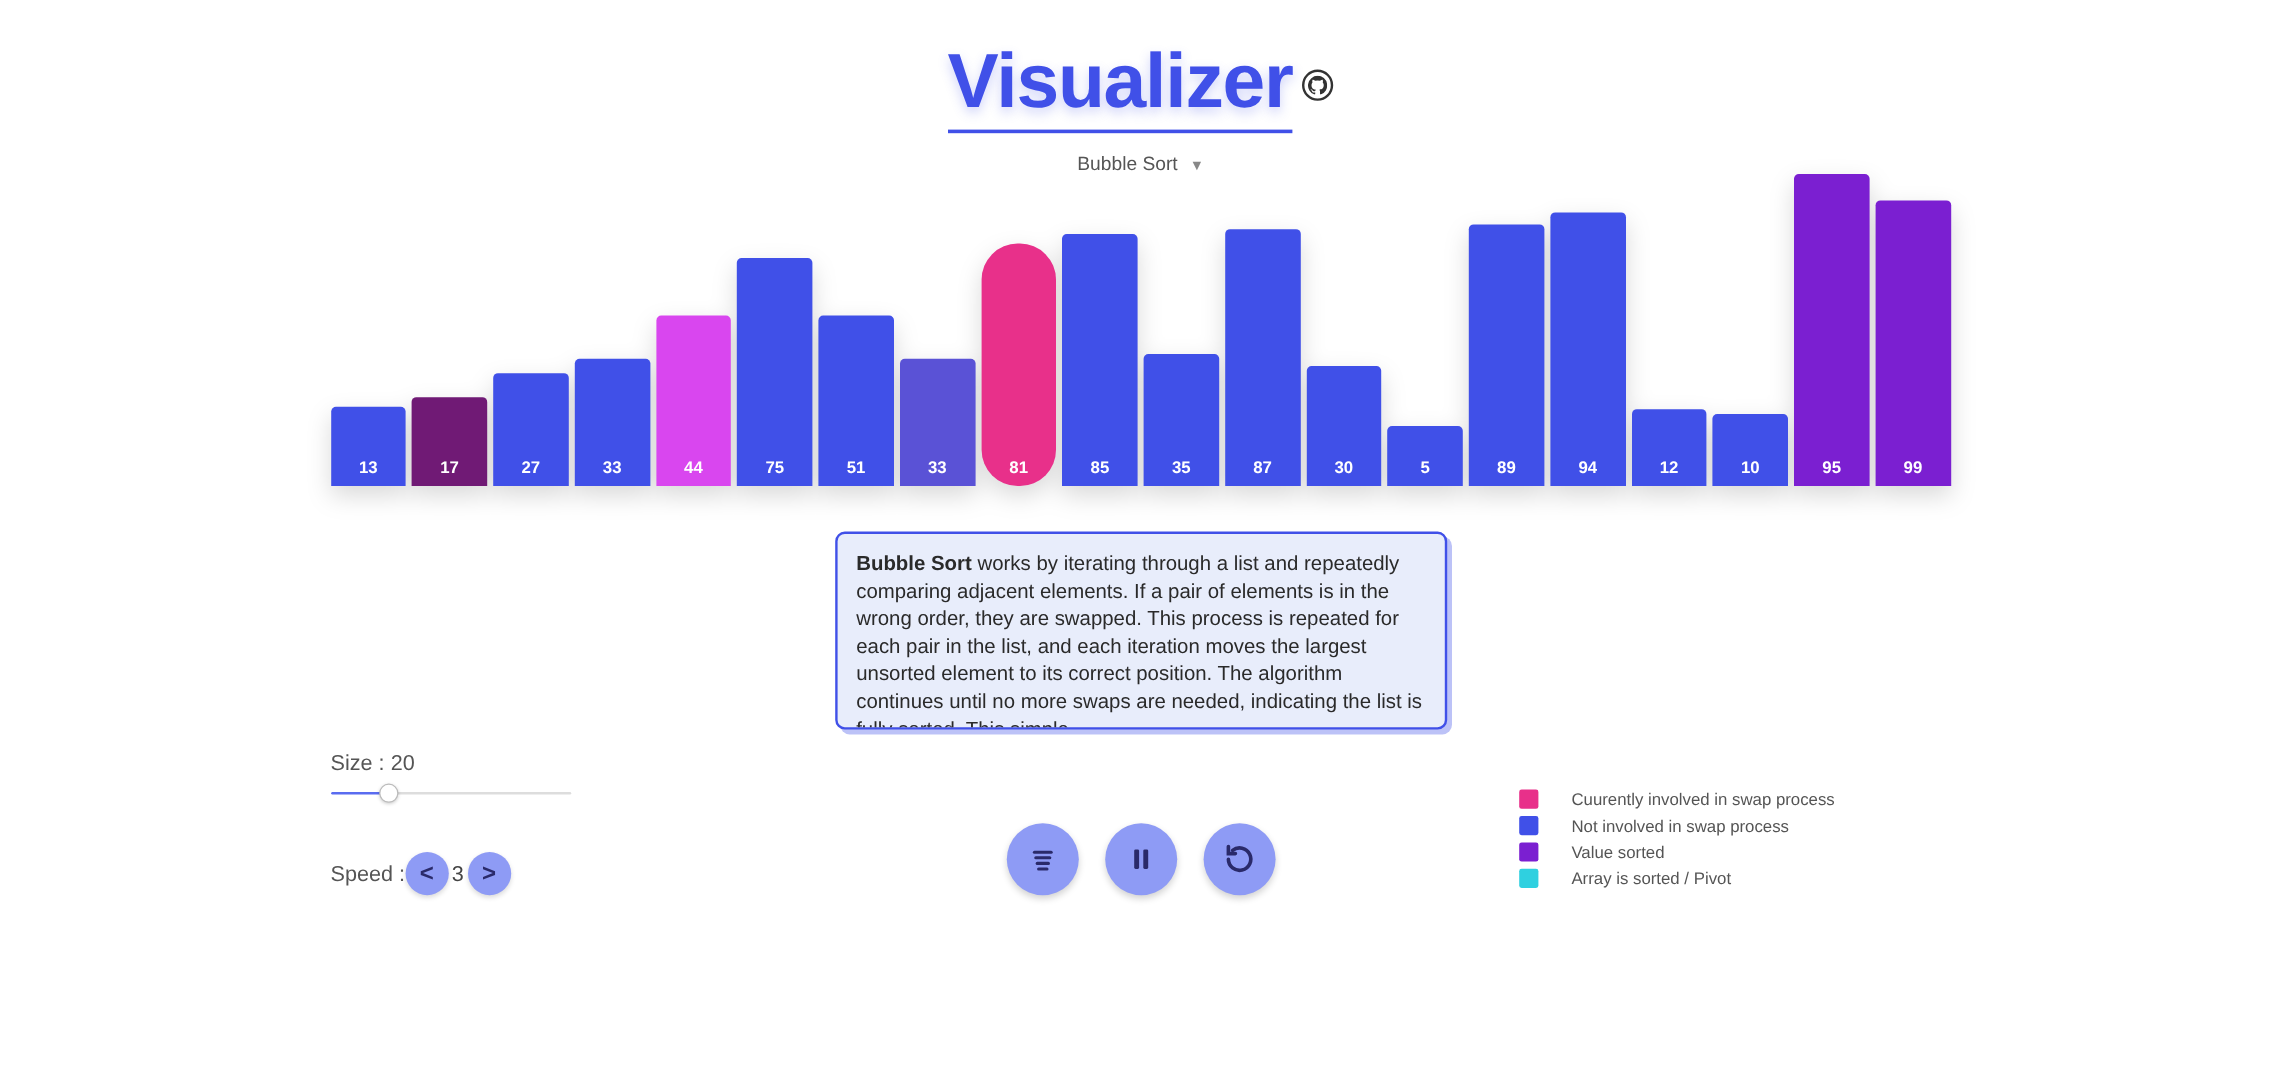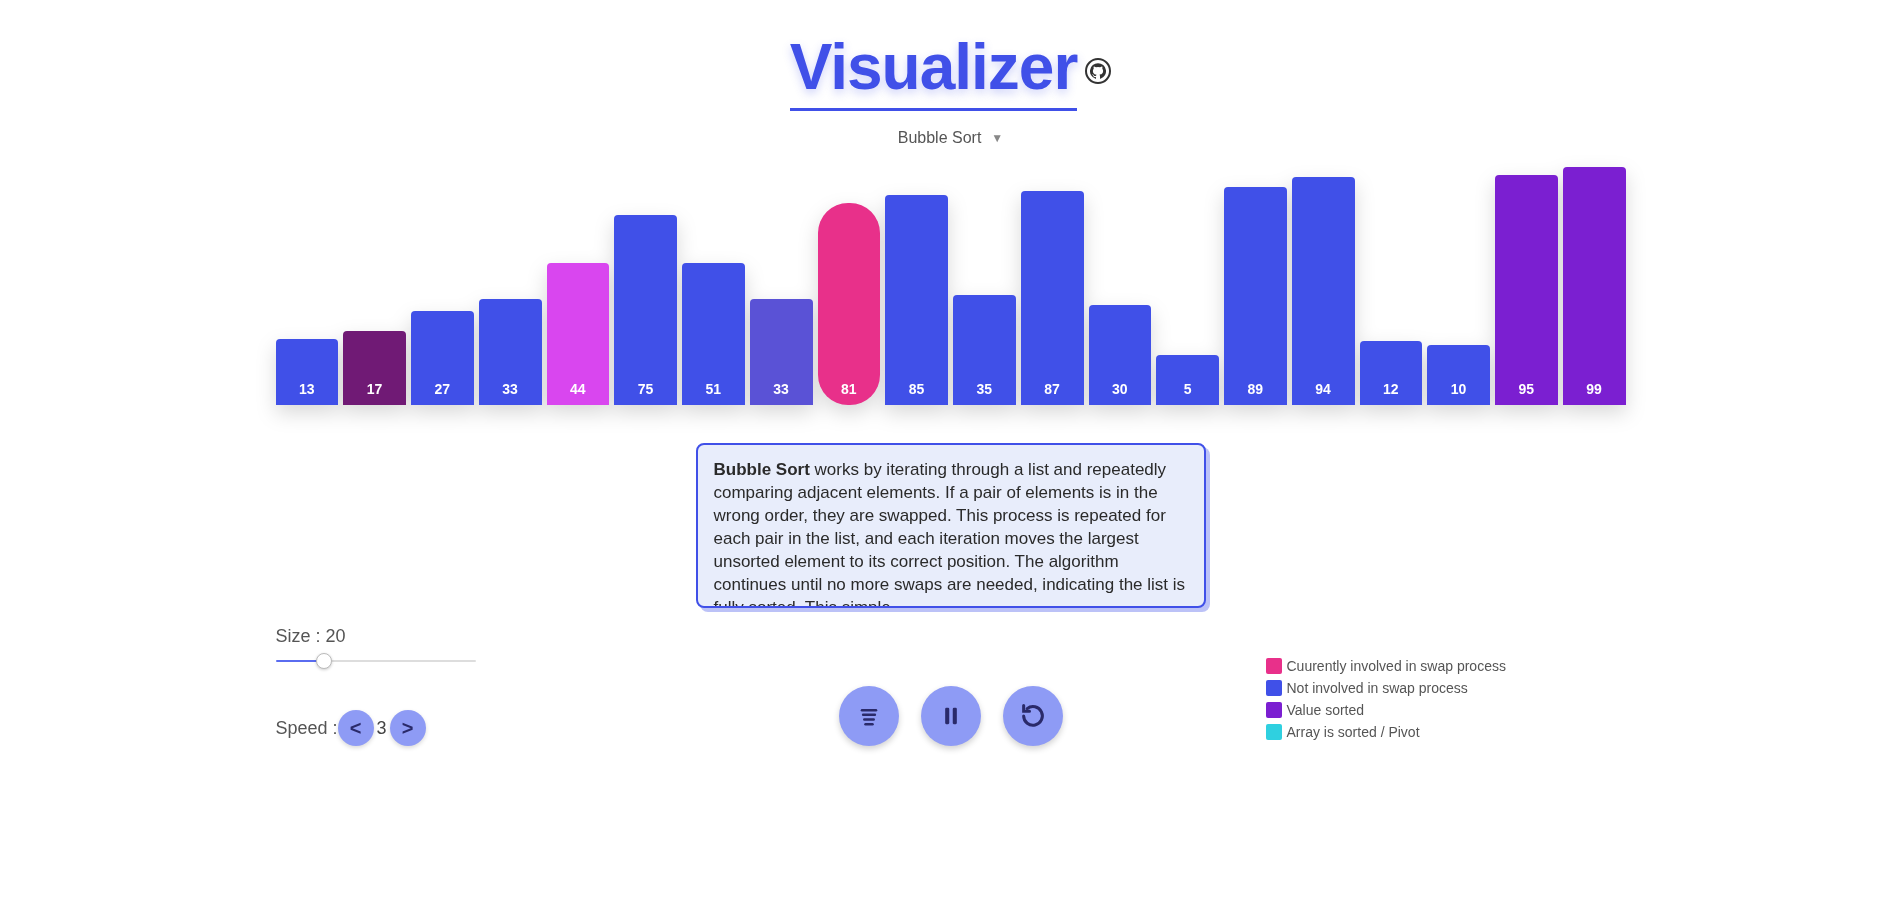--- a/index.html
+++ b/index.html
@@ -75,21 +75,21 @@
   .center-controls { display: flex; gap: 22px; align-items: center; margin-top: 10px; }
   .big-btn {
     width: 60px; height: 60px; border-radius: 50%; background: #8e9bf5;
     display: flex; align-items: center; justify-content: center; cursor: pointer;
     box-shadow: 0 3px 6px rgba(0,0,0,0.18);
     color: #2a2a6a;
   }
   .big-btn svg { width: 28px; height: 28px; }
 
   .legend { width: 360px; font-size: 14px; color: #555; margin-top: 4px;}
-  .legend-row { display: flex; align-items: center; gap: 5px; margin-bottom: 6px; }
+  .legend-row { display: flex; align-items: center; gap: 28px; margin-bottom: 6px; }
   .swatch { width: 16px; height: 16px; border-radius: 2px; flex-shrink: 0; }
 </style>
 </head>
 <body>
 
 <div class="header">
   <div class="title-wrap">
     <div class="title">Visualizer</div>
     <div class="gh-icon">
       <svg viewBox="0 0 16 16" fill="#333">
@@ -151,21 +151,21 @@
     </div>
     <div class="bar" style="background: rgb(64, 80, 232); height: 228px;">
       <span>94</span>
     </div>
     <div class="bar" style="background: rgb(64, 80, 232); height: 64px;">
       <span>12</span>
     </div>
     <div class="bar" style="background: rgb(64, 80, 232); height: 60px;">
       <span>10</span>
     </div>
-    <div class="bar" style="background: rgb(123, 31, 209); height: 230px;">
+    <div class="bar" style="background: rgb(123, 31, 209); height: 260px;">
       <span>95</span>
     </div>
     <div class="bar" style="background: rgb(123, 31, 209); height: 238px;">
       <span>99</span>
     </div>
   </div>
 
 <div class="desc-box">
   <b>Bubble Sort</b><span> works by iterating through a list and repeatedly comparing adjacent elements. If a pair of elements is in the wrong order, they are swapped. This process is repeated for each pair in the list, and each iteration moves the largest unsorted element to its correct position. The algorithm continues until no more swaps are needed, indicating the list is fully sorted. This simple</span>
 </div>

